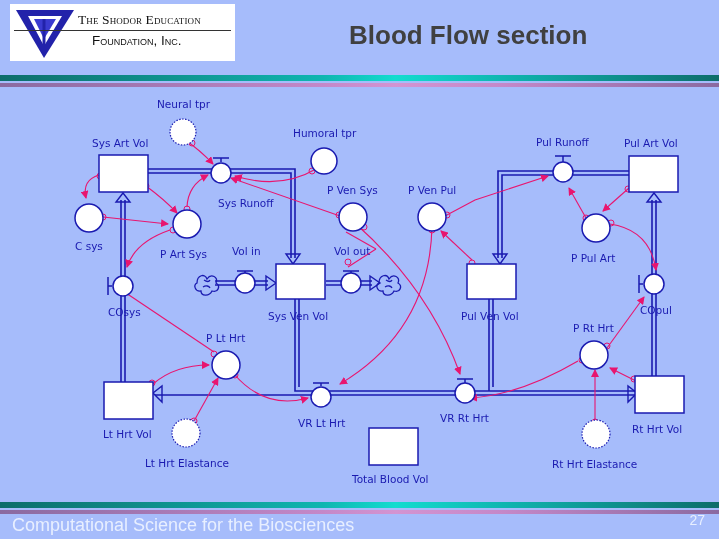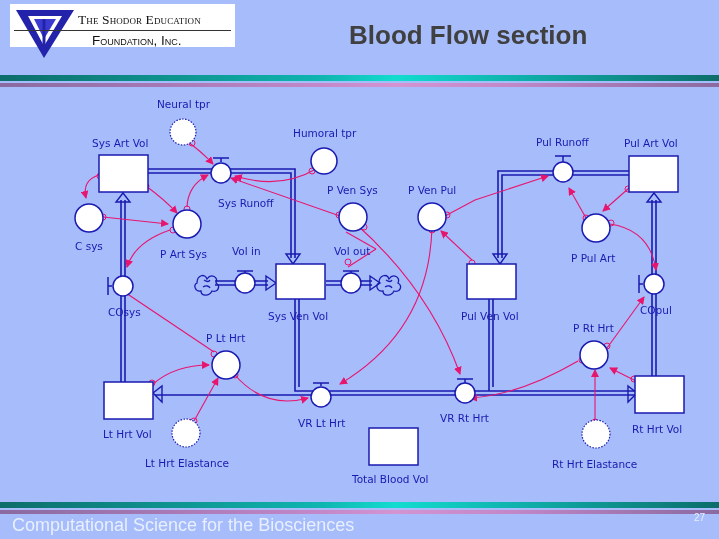--- a/index.html
+++ b/index.html
@@ -1,26 +1,26 @@
 <!DOCTYPE html>
 <html><head>
 <meta charset="utf-8">
 <style>
   html, body { margin:0; padding:0; }
   body { width:719px; height:539px; background:#a6bcfb; position:relative; overflow:hidden; font-family:"DejaVu Sans", sans-serif; }
-  .logo { position:absolute; left:10px; top:4px; width:225px; height:43px; background:#fff; }
+  .logo { position:absolute; left:10px; top:4px; width:225px; height:57px; background:#fff; }
   .logo svg { position:absolute; left:4px; top:2px; }
   .logo-line1 { position:absolute; left:68px; top:8px; font-family:"Liberation Serif", serif; font-size:13.5px; color:#111; font-variant:small-caps; letter-spacing:0.1px; white-space:nowrap; }
   .logo-rule { position:absolute; left:4px; right:4px; top:26px; height:1px; background:#333; }
   .logo-line2 { position:absolute; left:82px; top:29px; font-family:Liberation Sans, sans-serif; font-size:13.5px; color:#111; font-variant:small-caps; white-space:nowrap; }
   .title { position:absolute; left:349px; top:20px; font-family:"Liberation Sans", sans-serif; font-weight:bold; font-size:26px; color:#404040; white-space:nowrap; }
   .band-teal { position:absolute; left:0; width:719px; height:6px; background:linear-gradient(to right,#0d6d6a,#0fb6b0 45%,#13dccf 55%,#0fb6b0 70%,#0d6d6a); }
   .band-pink { position:absolute; left:0; width:719px; height:4px; background:linear-gradient(to right,#8a6aa0,#c488c8 45%,#d394d1 55%,#c488c8 70%,#8a6aa0); }
   .footer { position:absolute; left:12px; top:515px; font-family:"Liberation Sans", sans-serif; font-size:18px; color:#e8efff; white-space:nowrap; }
-  .pagenum { position:absolute; right:14px; top:512px; font-family:"Liberation Sans", sans-serif; font-size:10px; color:#e8efff; }
+  .pagenum { position:absolute; right:14px; top:512px; font-family:"Liberation Sans", sans-serif; font-size:14px; color:#e8efff; }
   svg.diagram { position:absolute; left:0; top:0; }
   .lbl { font-family:"DejaVu Sans", sans-serif; font-size:10.5px; fill:#1a1ab0; }
   .pipe { fill:none; stroke:#1a1ab0; stroke-width:1.6; }
   .stock { fill:#fff; stroke:#1a1ab0; stroke-width:1.5; }
   .conv { fill:#fff; stroke:#1a1ab0; stroke-width:1.5; }
   .conv-ghost { fill:#fff; stroke:#1a1ab0; stroke-width:1.2; stroke-dasharray:1.5 1.5; }
   .link { fill:none; stroke:#e8156f; stroke-width:1.1; }
   .linkdot { fill:none; stroke:#e8156f; stroke-width:1; }
   .valve-t { fill:none; stroke:#1a1ab0; stroke-width:1.5; }
   .cloud { fill:none; stroke:#1a1ab0; stroke-width:1.3; }

